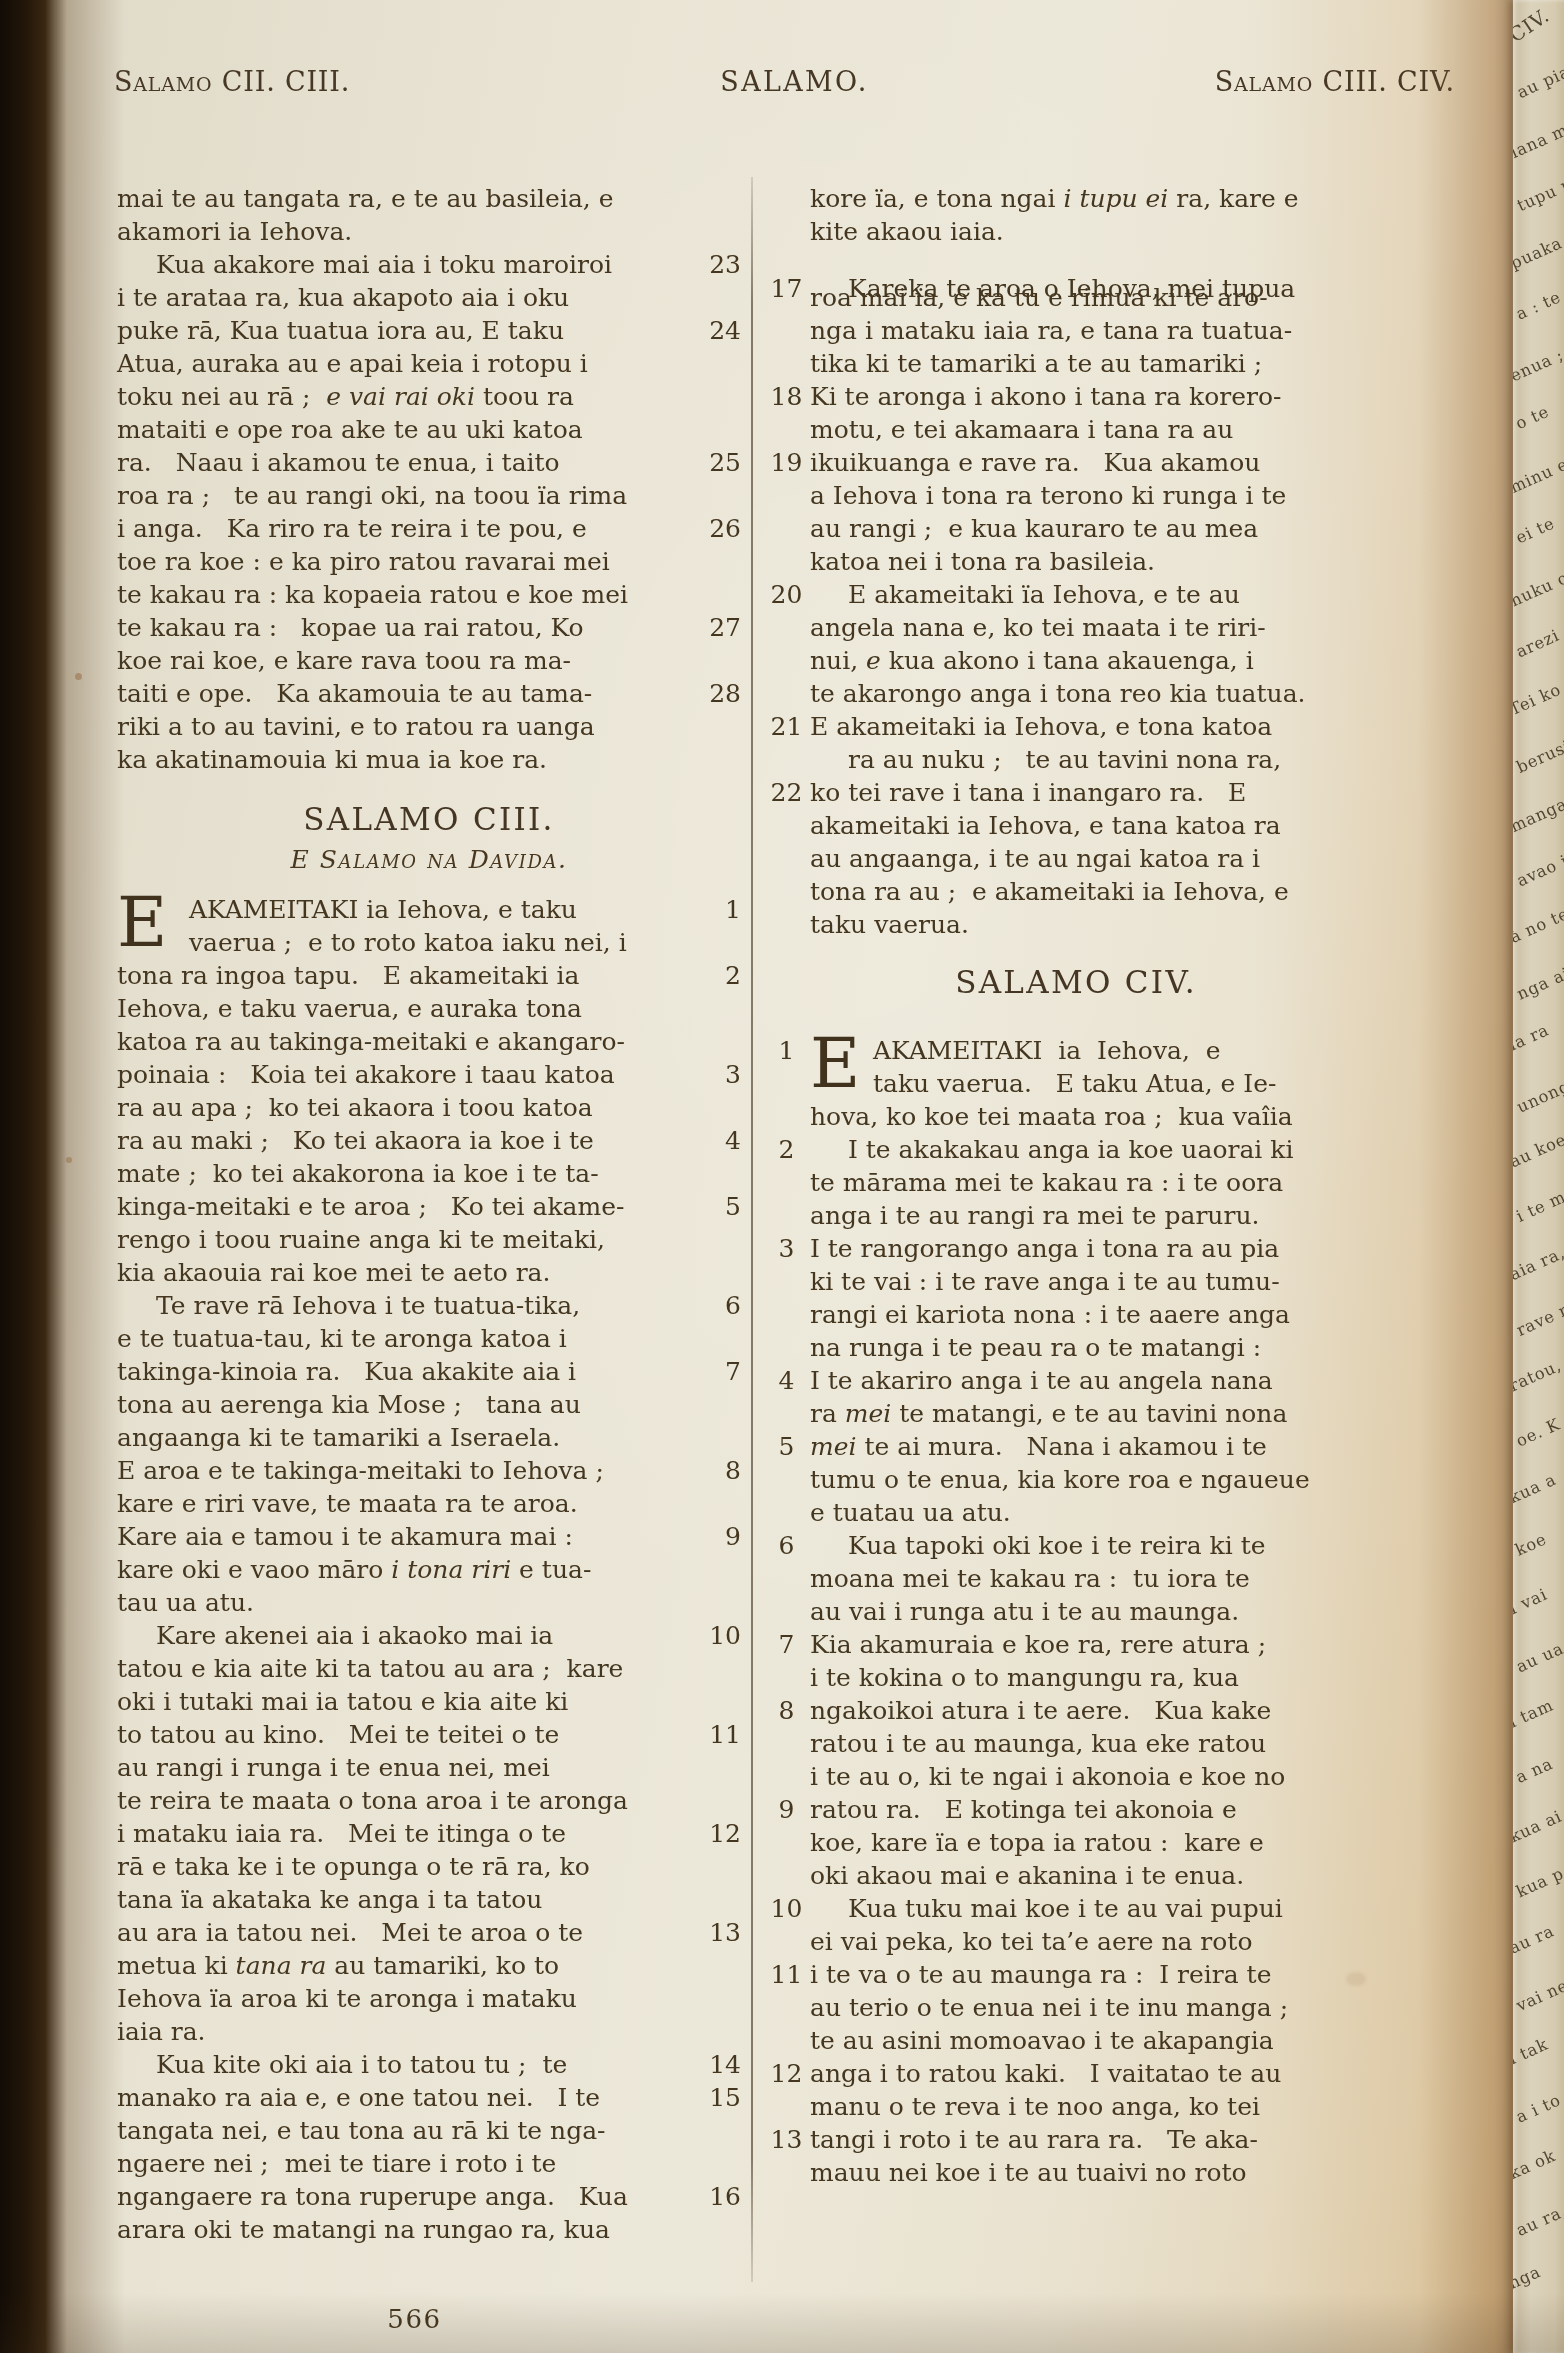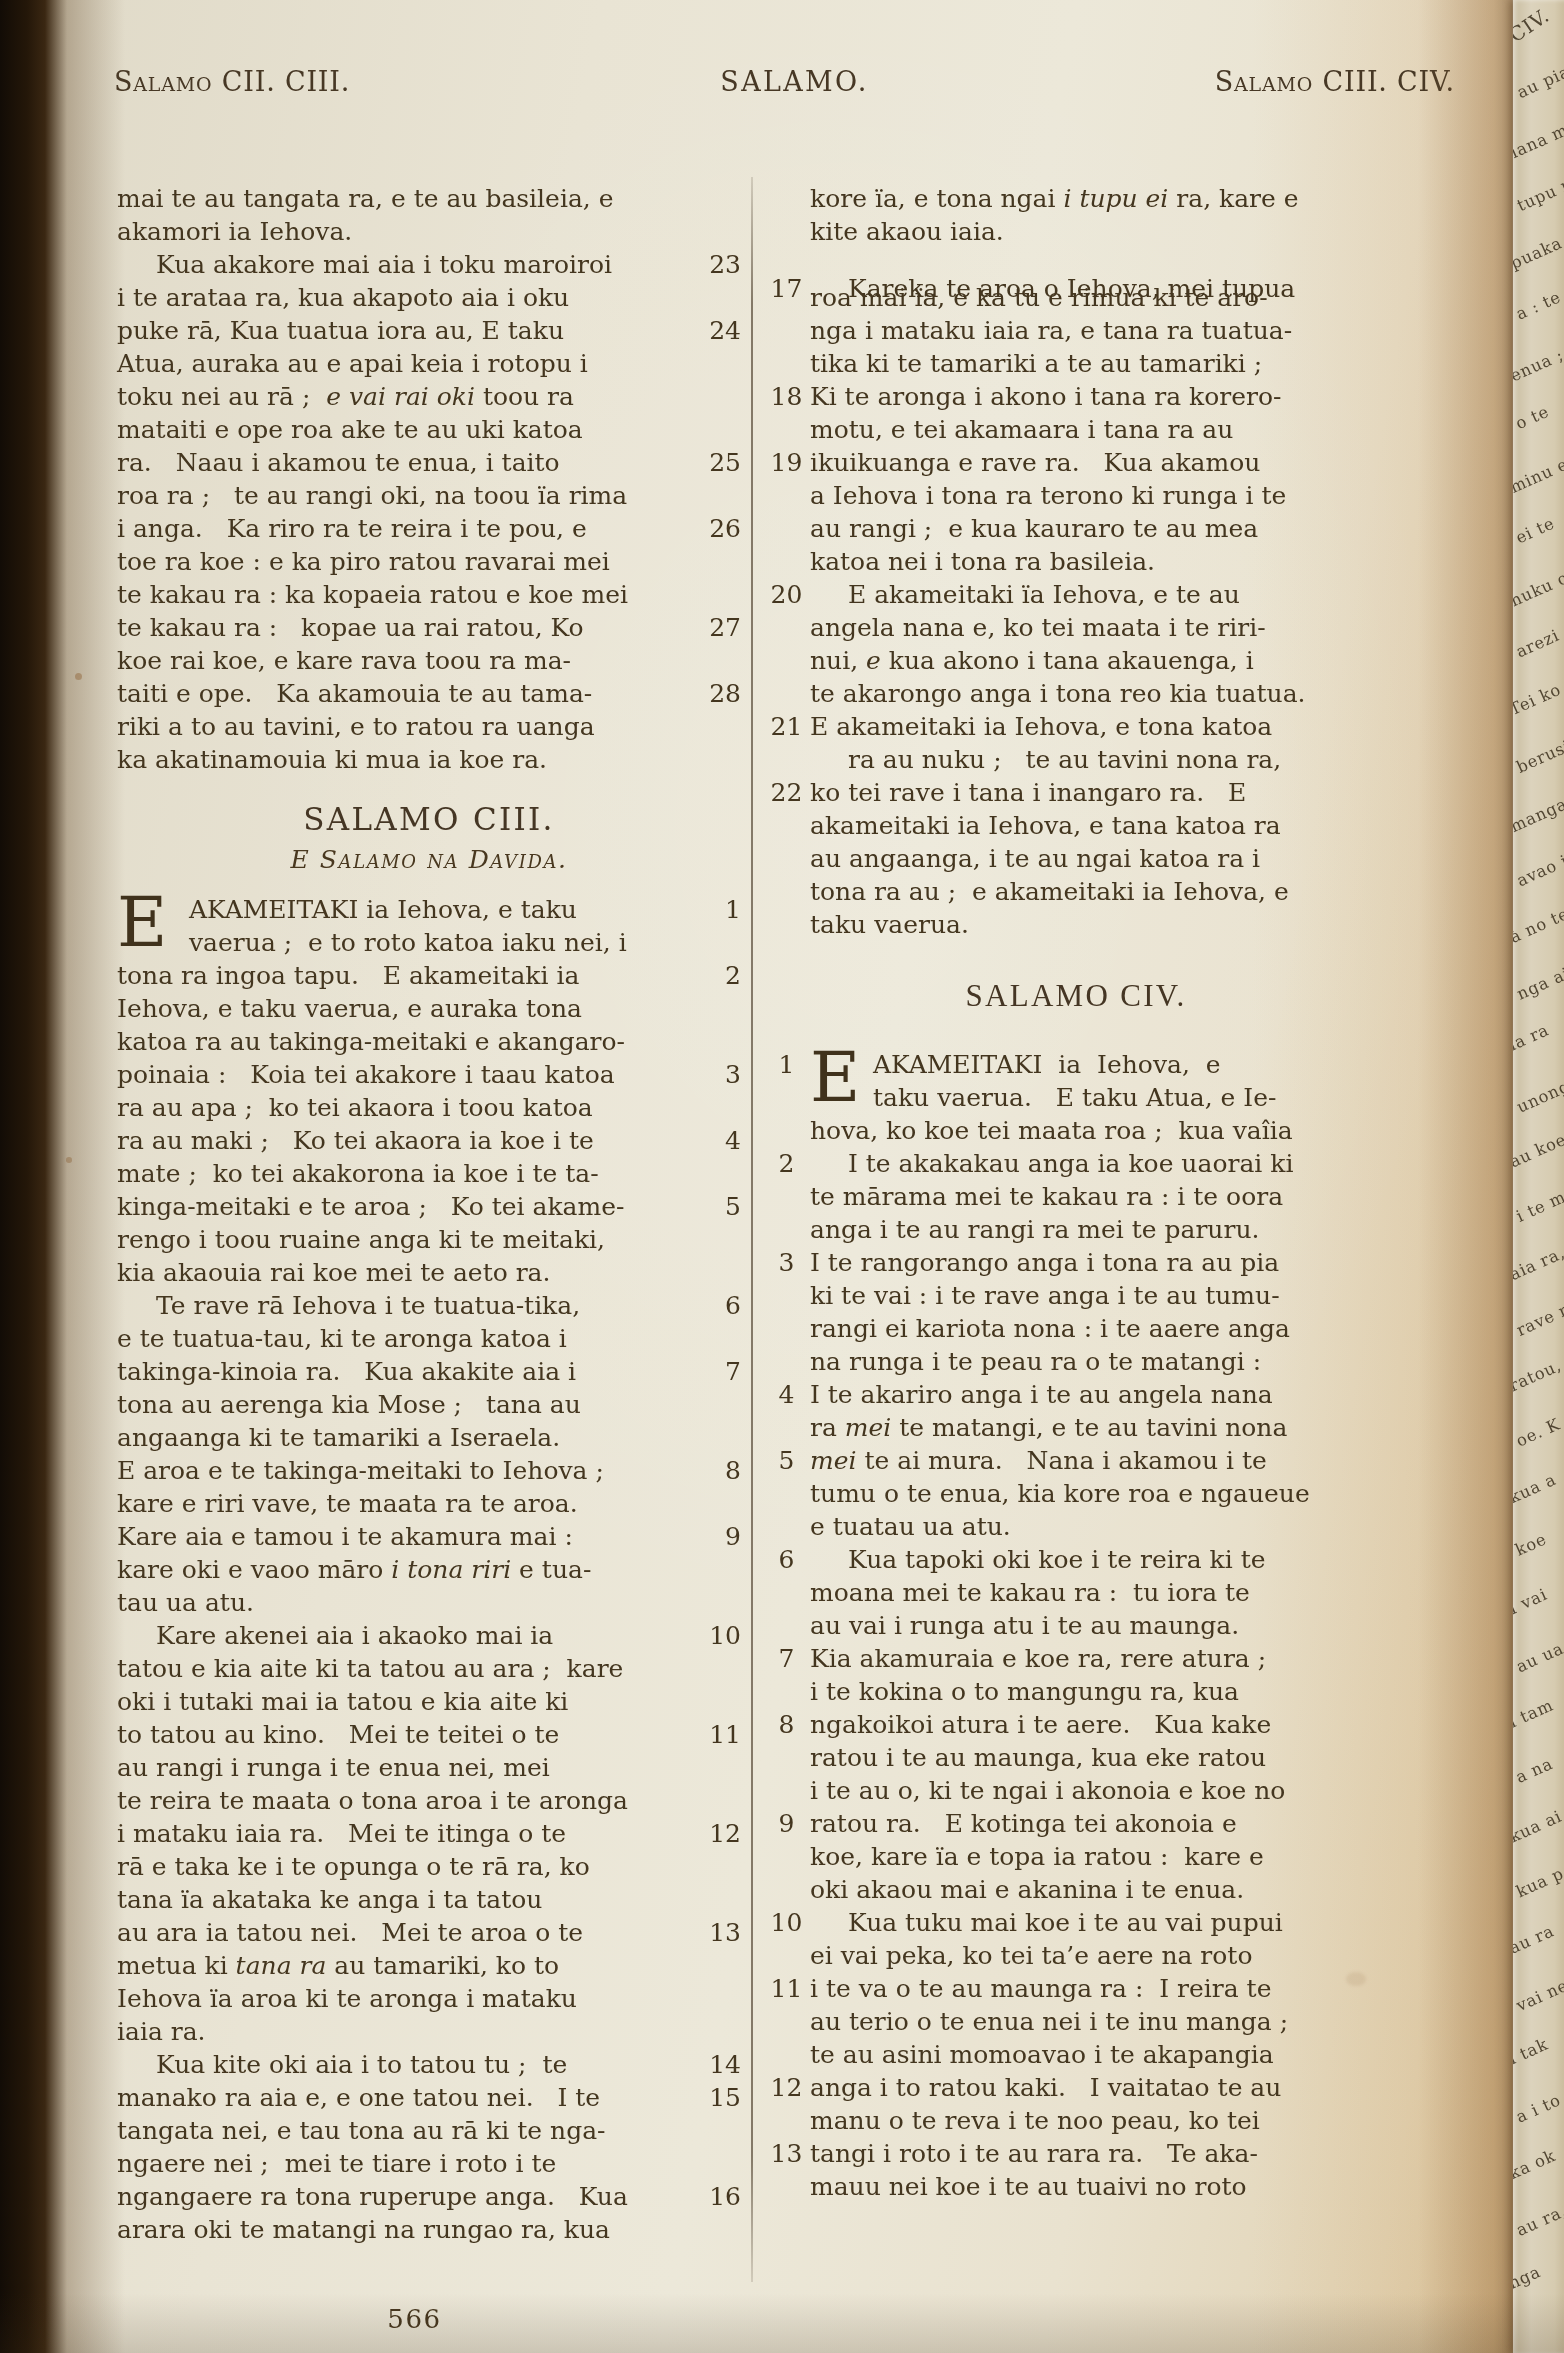--- a/index.html
+++ b/index.html
@@ -29,21 +29,21 @@
     background:linear-gradient(to bottom, rgba(62,47,28,.15), rgba(62,47,28,.6) 6%, rgba(62,47,28,.6) 94%, rgba(62,47,28,.15));}
   .column{position:absolute;top:182px;font-size:25px;color:#44361f;}
   .line{display:flex;align-items:baseline;height:33px;line-height:33px;}
   .line .t{white-space:pre;position:relative;}
   .col-left .line .t{flex:1 1 auto;}
   .col-left .line .n{flex:0 0 36px;text-align:right;}
   .col-right .line .n{flex:0 0 47px;text-align:center;}
   .col-right .line .t{flex:1 1 auto;}
   .psalm-heading{text-align:center;font-size:31px;letter-spacing:2.3px;color:#453624;height:42px;line-height:42px;}
   .col-left .psalm-heading{margin:22px 0 6.3px;}
-  .col-right .psalm-heading{margin:34px 0 31px;font-family:Liberation Serif, serif;}
+  .col-right .psalm-heading{margin:20px 0 31px;}
   .psalm-subheading{text-align:center;font-style:italic;font-variant:small-caps;font-size:25px;
     letter-spacing:1.6px;height:28px;line-height:28px;margin:0 0 19px;color:#49381f;}
   .drop{position:absolute;left:0;top:-3.1px;font-size:69px;line-height:64px;color:#40321c;}
   .page-number{position:absolute;left:117px;top:2304px;width:595px;text-align:center;
     font-size:26px;color:#46371f;letter-spacing:1.6px;}
   .paper-spot{position:absolute;border-radius:50%;pointer-events:none;}
   i{font-style:italic;}
 </style>
 </head>
 <body>
@@ -515,21 +515,21 @@
       <div class="line">
         <span class="n"></span>
         <span class="t">te au asini momoavao i te akapangia</span>
       </div>
       <div class="line">
         <span class="n">12</span>
         <span class="t">anga i to ratou kaki.   I vaitatao te au</span>
       </div>
       <div class="line">
         <span class="n"></span>
-        <span class="t">manu o te reva i te noo peau, ko tei</span>
+        <span class="t">manu o te reva i te noo anga, ko tei</span>
       </div>
       <div class="line">
         <span class="n">13</span>
         <span class="t">tangi i roto i te au rara ra.   Te aka-</span>
       </div>
       <div class="line">
         <span class="n"></span>
         <span class="t">mauu nei koe i te au tuaivi no roto</span>
       </div>
     </div>

